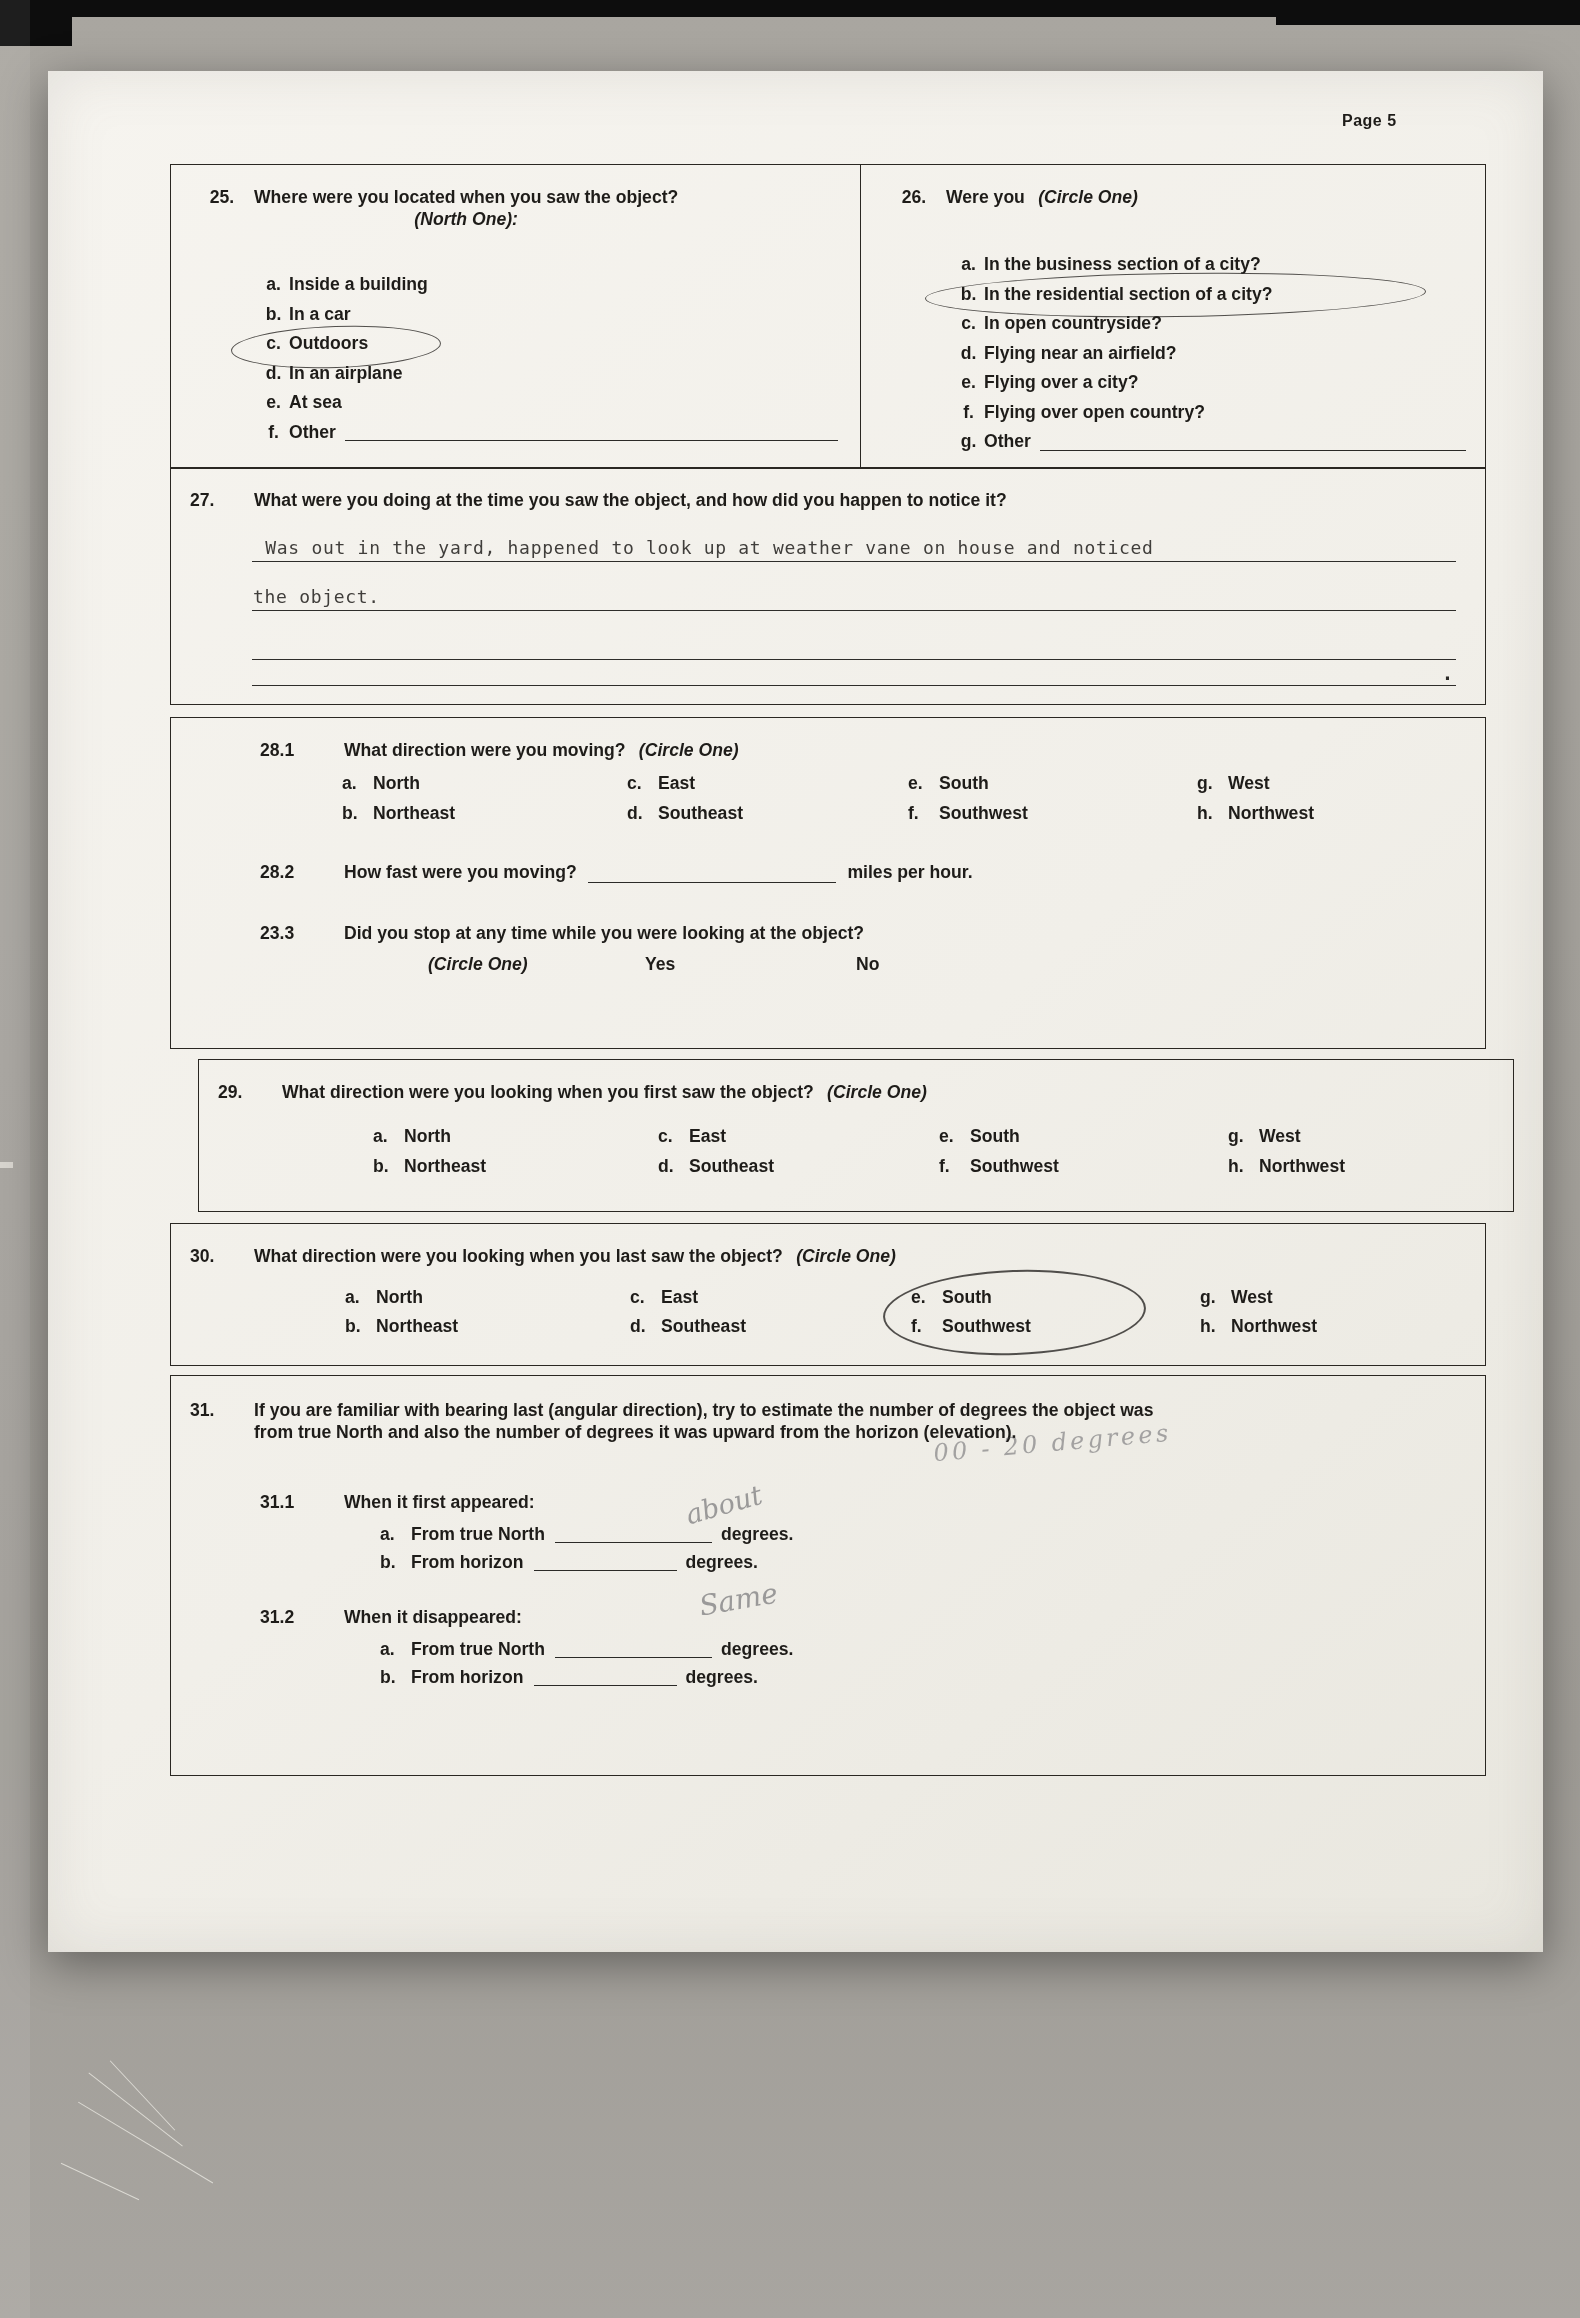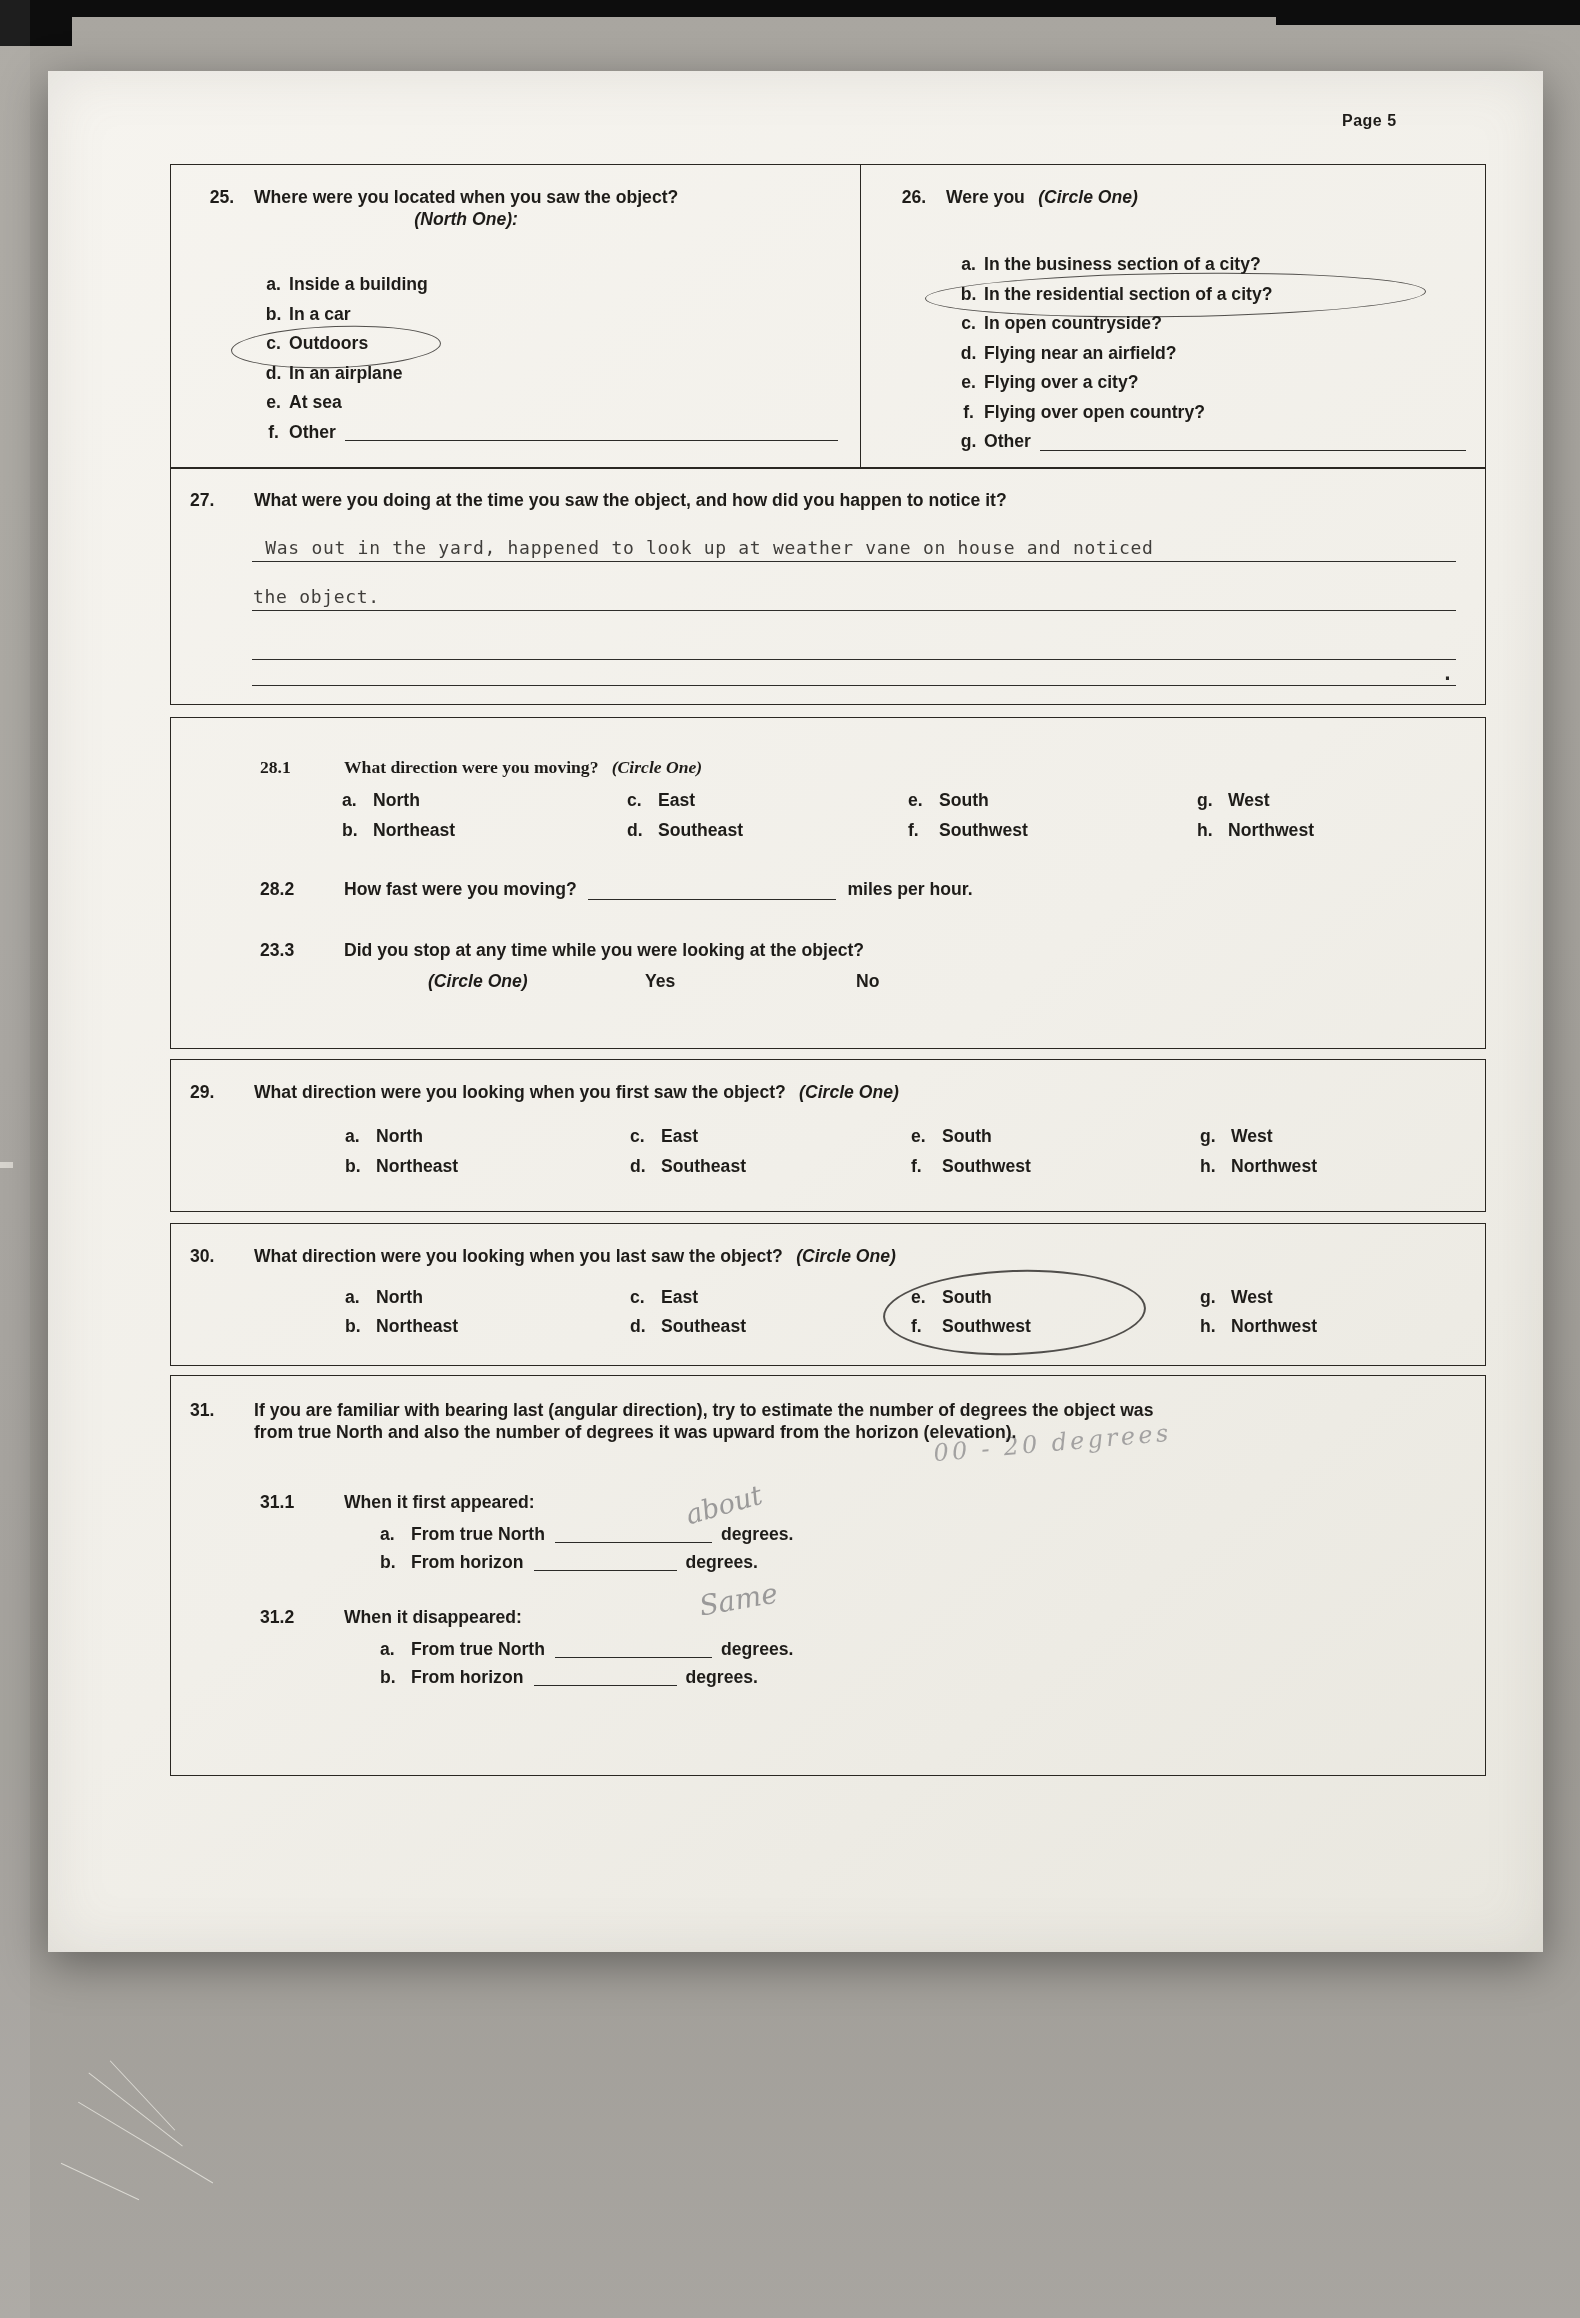--- a/index.html
+++ b/index.html
@@ -60,33 +60,33 @@
   .ans-row.r3{height:48px;}
   .ans-row.r4{height:25px;justify-content:flex-end;}
   .typed{font-family:"DejaVu Sans Mono",monospace;font-size:18px;font-weight:400;color:#403e3b;letter-spacing:0.7px;padding:0 0 1.9px 13.3px;white-space:nowrap;}
   .typed2{padding-left:1px;}
   .period{font-family:"DejaVu Sans Mono",monospace;font-size:19px;color:#2b2a27;padding:0 2.9px 1px 0;}
 
   
   #box-28{height:332px;margin-top:11.4px;padding:21px 19px 0 19px;}
   .sub{display:flex;margin-left:70px;}
   .subnum{flex:0 0 84px;}
-  .sub-mt{margin-top:17px;font-family:Liberation Serif, serif;}
+  .sub-mt{}
   .dir-grid{display:flex;margin:8.6px 0 0 152px;}
   .dir-col{line-height:29.5px;}
   .w1{width:285px;}.w2{width:281px;}.w3{width:289px;}
   #q282{margin-top:33px;}
   #q282 .blank{width:248px;margin:0 11.4px 4.8px 11.4px;}
   #q283{margin-top:34px;}
   .yesno{display:flex;margin:9.5px 0 0 238px;}
   .yn-note{font-style:italic;width:217px;}
   .yn-yes{width:211px;}
 
   
-  #box-29{height:153px;margin-top:10.5px;padding:21px 19px 0 19px;}
+  #box-29{height:153px;margin-top:10.5px;padding:21px 19px 0 19px;margin-left:28px;}
   #box-29 .dir-grid{margin:19px 0 0 155px;}
 
   
   #box-30{height:143px;margin-top:10.5px;padding:21px 19px 0 19px;}
   #box-30 .dir-grid{margin:16px 0 0 155px;}
   #circle-30{left:712px;top:46px;width:259px;height:81px;transform:rotate(-2deg);border-width:2.4px;}
 
   
   #box-31{height:401px;margin-top:9.5px;padding:23px 43px 0 19px;}
   .q31text{max-width:1157px;}

